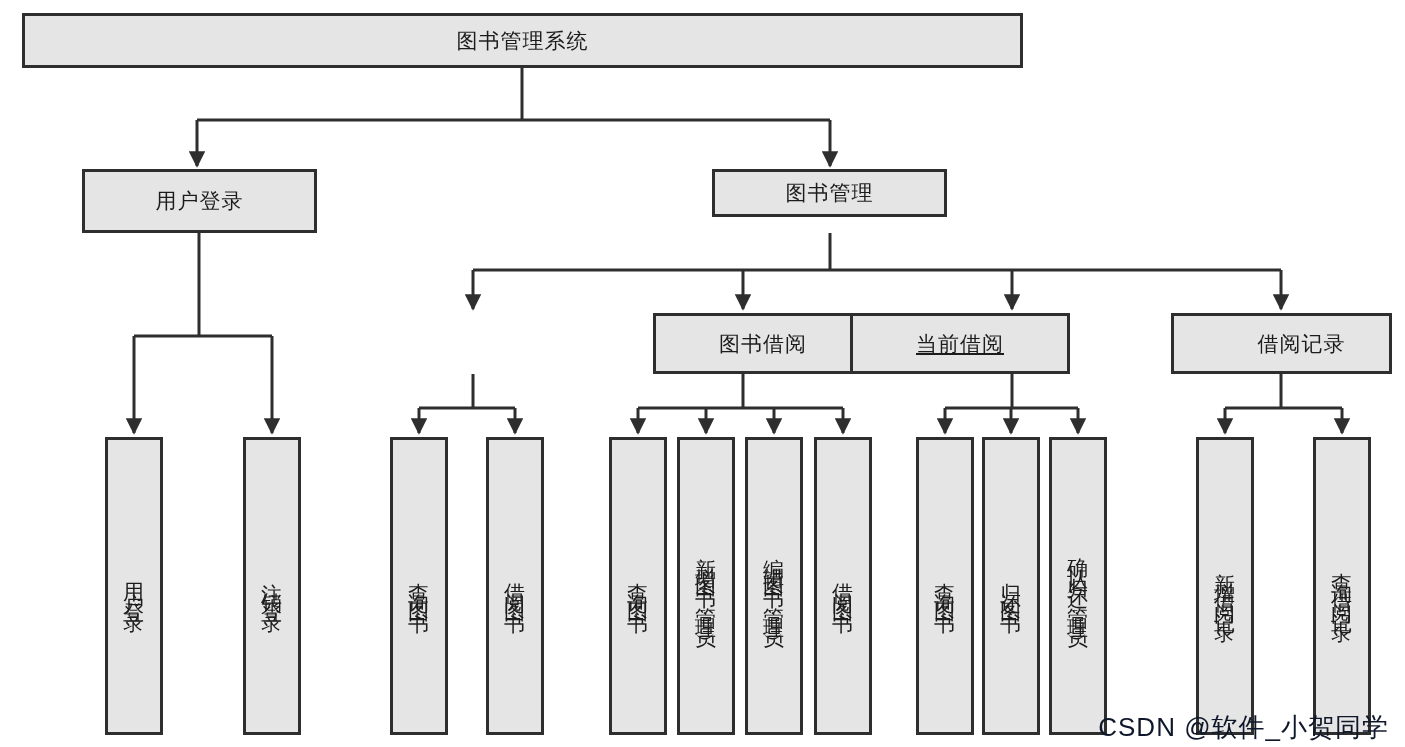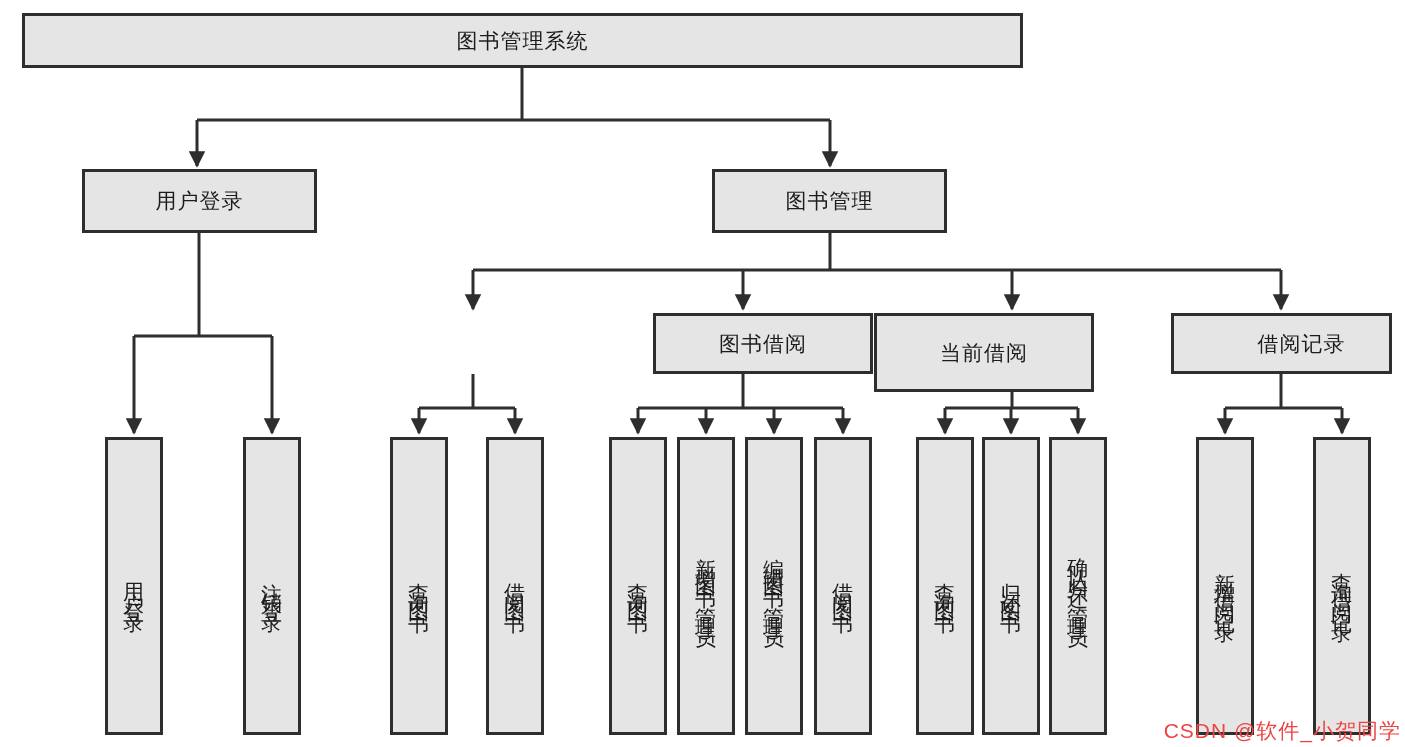--- a/index.html
+++ b/index.html
@@ -26,44 +26,44 @@
   .vtext{
     writing-mode:vertical-rl;
     text-orientation:mixed;
     font-size:21px;
     letter-spacing:10px;
     line-height:1;
   }
   
   .n-root   {left:22px;  top:13px;  width:1001px; height:55px;}
   .n-l1-0   {left:82px;  top:169px; width:235px;  height:64px;}
-  .n-l1-1   {left:712px; top:169px; width:235px;  height:64px;}
+  .n-l1-1   {left:712px; top:169px; width:235px;  height:48px;}
   .n-l2-0   {left:363px; top:313px; width:220px;  height:61px;}
   .n-l2-1   {left:633px; top:313px; width:220px;  height:61px;margin-left:20px;}
-  .n-l2-2   {left:874px; top:313px; width:220px;  height:79px;}
+  .n-l2-2   {left:850px; top:313px; width:220px;  height:61px;text-decoration:underline;}
   .n-l2-3   {left:1171px;top:313px; width:221px;  height:61px;padding-left:40px;}
   .col      {top:437px; width:58px; height:298px;}
   .n-ul-0   {left:105px;}
   .n-ul-1   {left:243px;}
   .n-nb-0   {left:390px;}
   .n-nb-1   {left:486px;}
   .n-br-0   {left:609px;}
   .n-br-1   {left:677px;}
   .n-br-2   {left:745px;}
   .n-br-3   {left:814px;}
   .n-cu-0   {left:916px;}
   .n-cu-1   {left:982px;}
   .n-cu-2   {left:1049px;}
   .n-re-0   {left:1196px;}
   .n-re-1   {left:1313px;}
   .watermark{
     position:absolute;
-    right:4px;bottom:2px;
-    font-size:21px;
-    color:#ef4444;
+    right:16px;bottom:2px;
+    font-size:26px;
+    color:#0f172a;
     letter-spacing:1px;
     white-space:nowrap;
   }
 </style>
 </head>
 <body>
 
 <div class="canvas">
 
   <svg class="connectors" viewBox="0 0 1405 747" xmlns="http://www.w3.org/2000/svg" aria-hidden="true">

